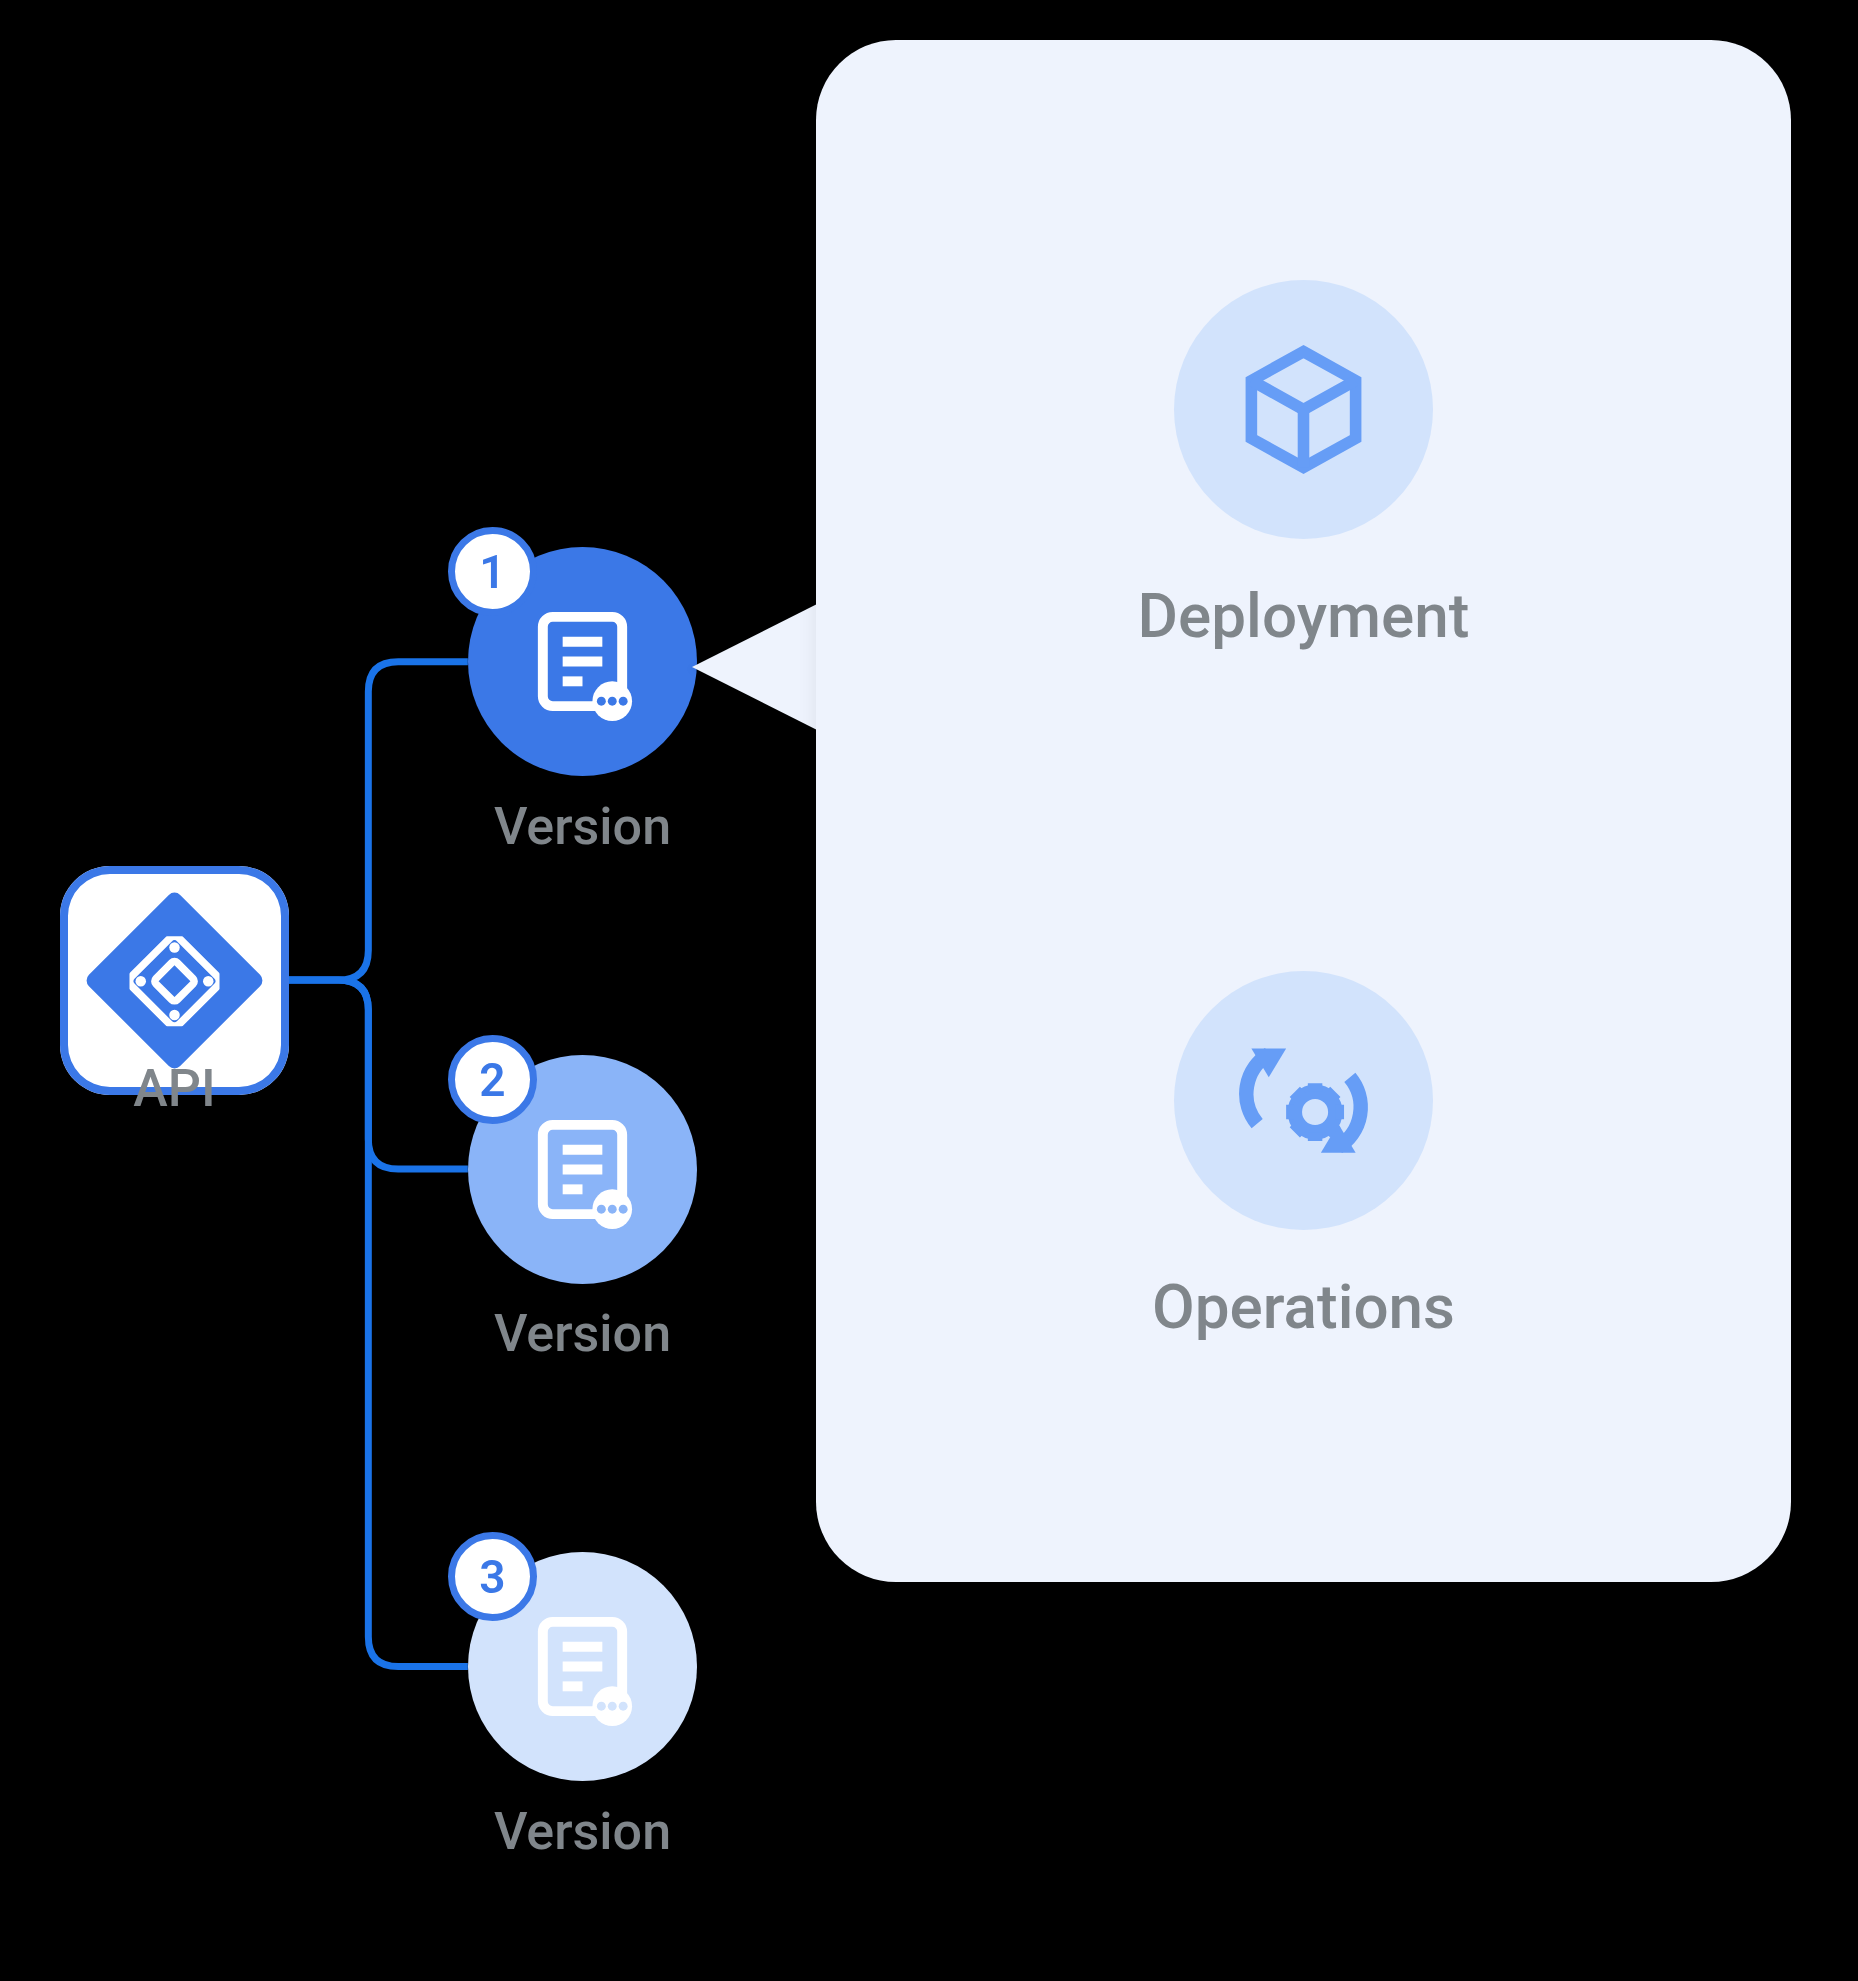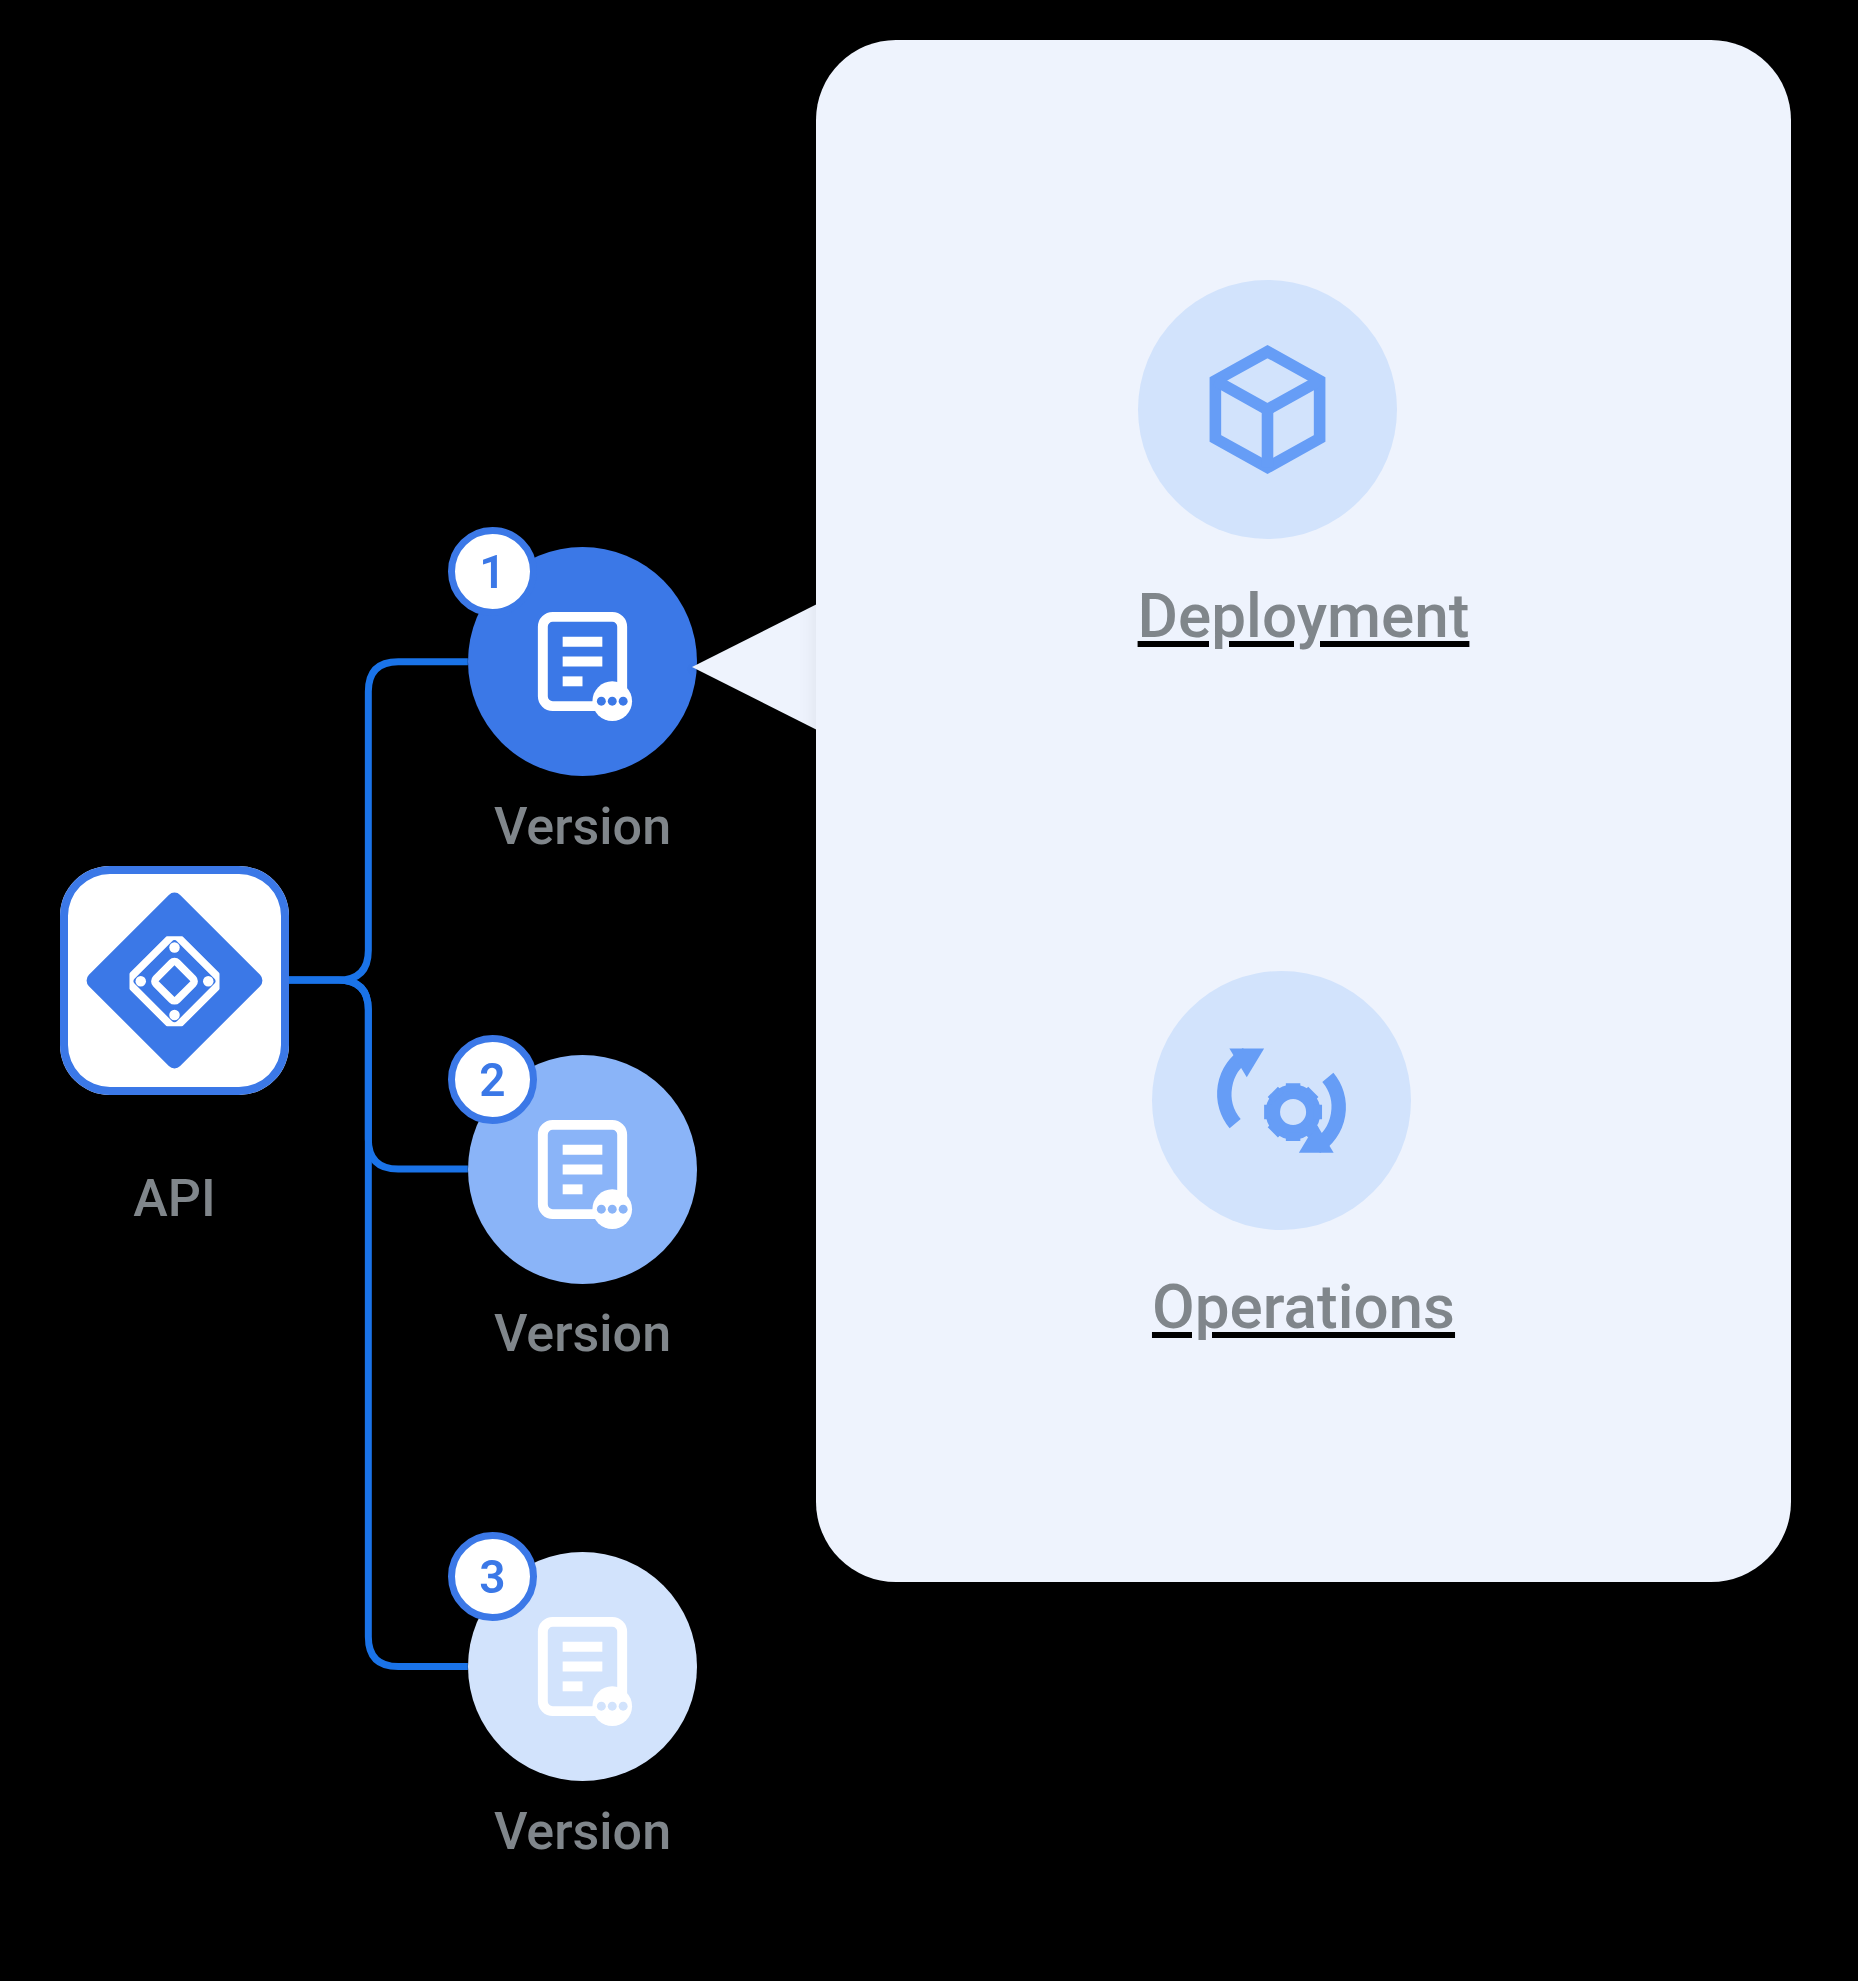--- a/index.html
+++ b/index.html
@@ -95,23 +95,22 @@
     display: flex;
     flex-direction: column;
     align-items: center;
     justify-content: space-around;
     padding: 80px 0;
     box-sizing: border-box;
   }
   .panel-item {
     display:flex;
     flex-direction: column;
-    align-items:flex-start;
+    align-items:center;
     gap: 40px;
-    text-decoration: underline;
   }
   .panel-icon {
     width: 259px;
     height: 259px;
     border-radius: 50%;
     background: #d2e3fc;
     display:flex;
     align-items:center;
     justify-content:center;
   }
@@ -148,21 +147,21 @@
     <svg width="90" height="90" viewBox="0 0 24 24" fill="none">
       <rect x="3" y="3" width="18" height="18" rx="2" stroke="#fff" stroke-width="2" transform="rotate(45 12 12)"></rect>
       <rect x="8" y="8" width="8" height="8" rx="1" stroke="#fff" stroke-width="2" transform="rotate(45 12 12)"></rect>
       <circle cx="12" cy="3" r="1.4" fill="#fff"></circle>
       <circle cx="12" cy="21" r="1.4" fill="#fff"></circle>
       <circle cx="3" cy="12" r="1.4" fill="#fff"></circle>
       <circle cx="21" cy="12" r="1.4" fill="#fff"></circle>
     </svg>
   </div>
 </div>
-<div class="node-label" style="left:60px; top:1168px; width:229px;">API</div>
+<div class="node-label" style="left:60px; top:1058px; width:229px;">API</div>
 
 <div class="version v1">
   <div class="badge">1</div>
   <svg width="119" height="119" viewBox="0 0 24 24">
     <rect x="4" y="3" width="16" height="18" rx="2" stroke="#fff" stroke-width="2" fill="none"></rect>
     <line x1="8" y1="8" x2="16" y2="8" stroke="#fff" stroke-width="2"></line>
     <line x1="8" y1="12" x2="16" y2="12" stroke="#fff" stroke-width="2"></line>
     <line x1="8" y1="16" x2="12" y2="16" stroke="#fff" stroke-width="2"></line>
     <circle cx="18" cy="20" r="4" fill="#fff"></circle>
     <circle cx="15.8" cy="20" r="0.9" fill="#3b78e7"></circle>

